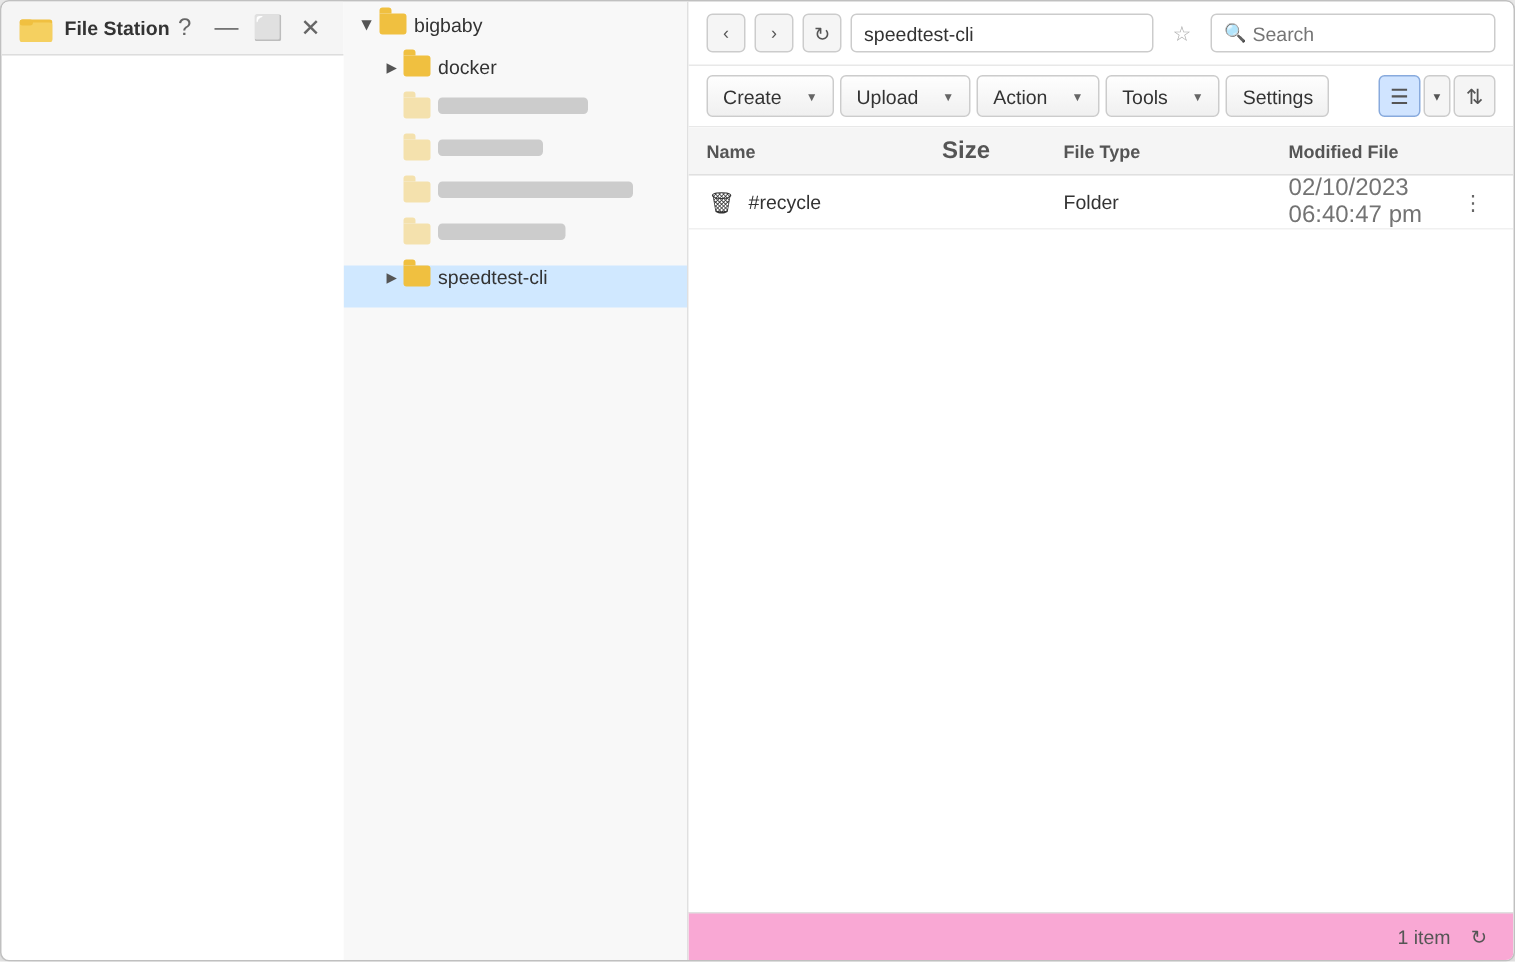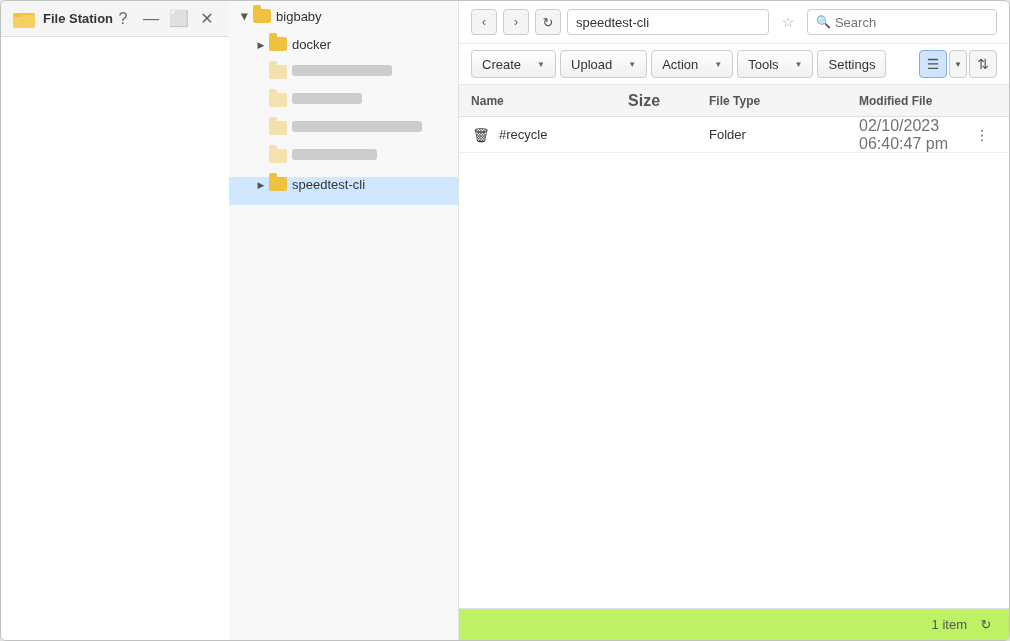--- a/index.html
+++ b/index.html
@@ -363,21 +363,21 @@
       border-radius: 3px;
     }
 
     
     .status-bar {
       display: flex;
       align-items: center;
       justify-content: flex-end;
       height: 32px;
       border-top: 1px solid #e0e0e0;
-      background: #bef264;
+      background: #f9a8d4;
       padding: 0 12px;
       gap: 8px;
       flex-shrink: 0;
     }
 
     .status-text {
       font-size: 13px;
       color: #555;
     }
 

